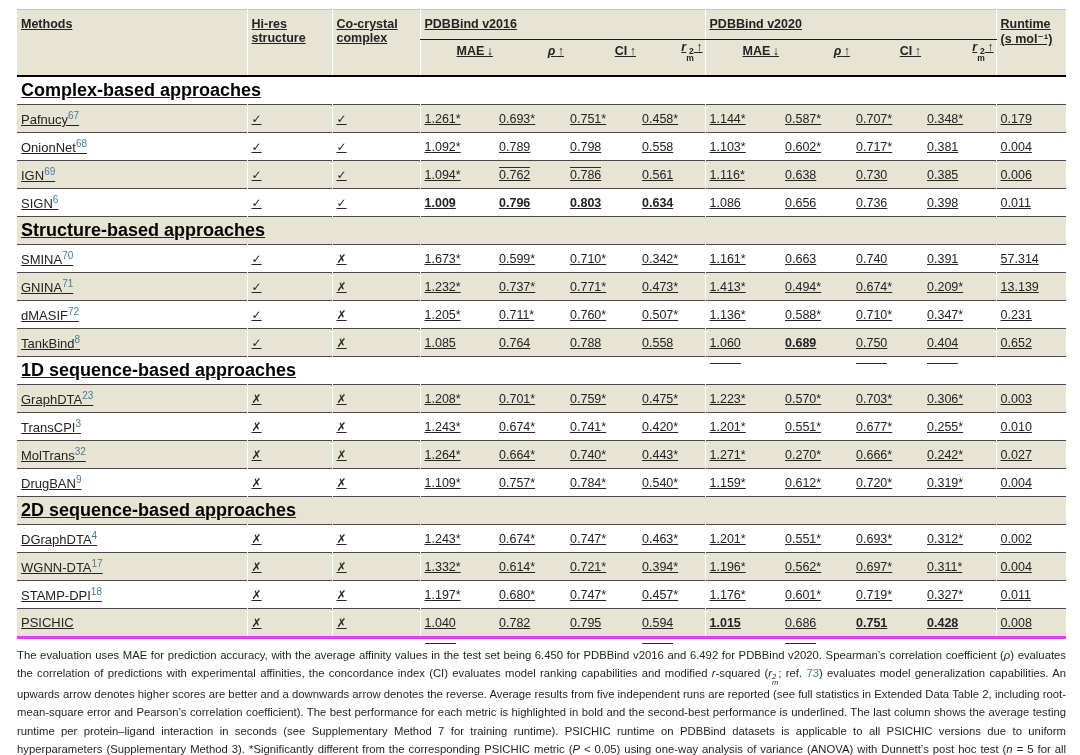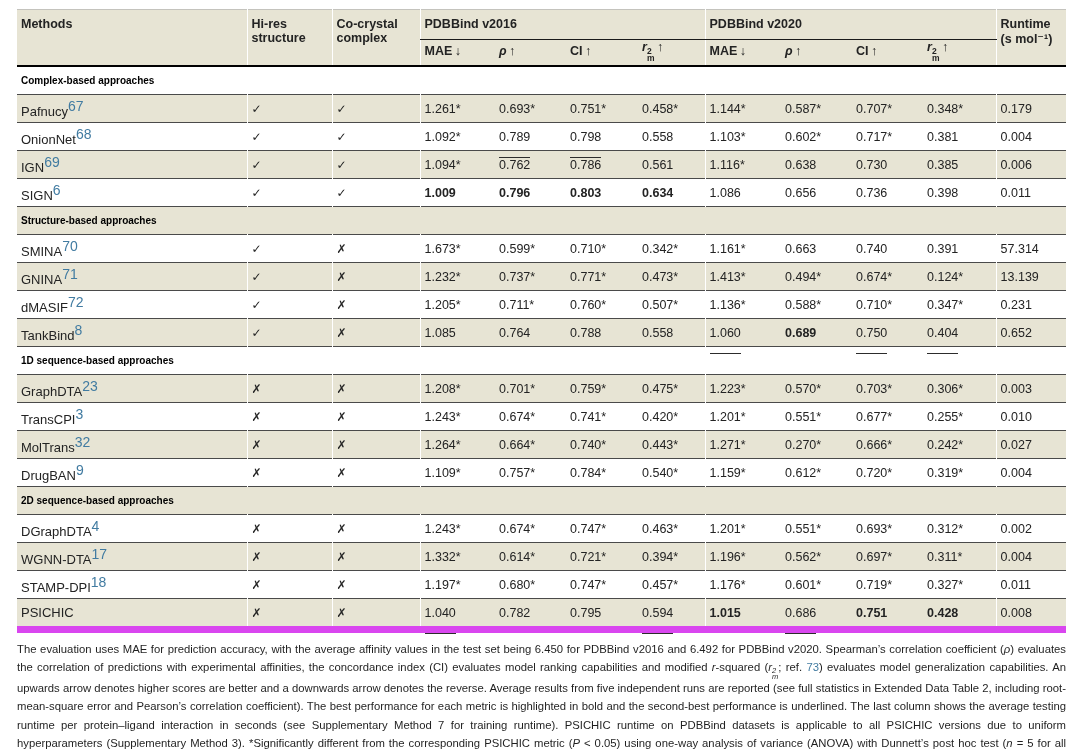--- a/index.html
+++ b/index.html
@@ -1,38 +1,38 @@
 <!DOCTYPE html>
 <html><head>
 <meta charset="utf-8">
 <style>
   html,body{margin:0;padding:0;background:#ffffff;}
   body{width:1080px;height:755px;font-family:"Liberation Sans","DejaVu Sans",sans-serif;color:#232323;}
   .page{position:relative;width:1080px;height:755px;overflow:hidden;background:#ffffff;}
 
   table.bench{border-collapse:collapse;table-layout:fixed;width:1049px;margin:9px 0 0 17px;
-    border-top:1px solid #c4c3bd;border-bottom:7px solid #d946ef;}
+    border-top:1px solid #c4c3bd;border-bottom:3px solid #d946ef;text-decoration:underline;}
 
   thead th{background:#e7e4d4;text-align:left;vertical-align:top;font-weight:700;
     font-size:12.5px;padding:7px 2px 2px 4px;}
   thead{border-bottom:2.5px solid #000;}
   tr.head-row{height:30px;}
   tr.sub-row{height:23px;}
   th.group{border-bottom:1.5px solid #1a1a1a;margin-top:22px;}
-  th.metric{vertical-align:middle;padding-top:0;padding-bottom:4px;background:#e7e4d4;}
+  th.metric{vertical-align:middle;padding-top:0;padding-bottom:14px;background:#e7e4d4;text-align:right;}
   th.runtime-h{line-height:15px;margin-left:48px;}
 
   tbody td{font-size:12.5px;height:27px;padding:0 2px 0 4px;vertical-align:middle;background:#ffffff;}
   tbody tr{border-top:1px solid #4a4a4a;}
   tr.stripe td{background:#e7e4d4;}
-  td.section{font-weight:700;font-size:10px;color:#000;}
+  td.section{font-weight:700;font-size:18px;color:#000;}
   td.method-cell{font-size:13px;}
   .gs{border-left:1px solid #ffffff;}
 
-  .ref{font-size:14px;vertical-align:5px;color:#417ba1;letter-spacing:0;}
+  .ref{font-size:10px;vertical-align:5px;color:#417ba1;letter-spacing:0;}
   .flag{font-size:12px;}
   .bold{font-weight:700;}
   .uline{border-bottom:1px solid #2c2c2c;padding-bottom:13px;}
 
   .rstack{display:inline-flex;flex-direction:column;vertical-align:-3px;line-height:6.5px;
     font-size:8.5px;font-weight:inherit;}
   .rvar{font-style:italic;}
 
   .footnote{margin:7px 14px 0 17px;width:1049px;font-size:11.3px;line-height:18.2px;
     text-align:justify;color:#1f1f1f;}
@@ -166,21 +166,21 @@
           <td class="method-cell"><span>GNINA</span><span class="ref">71</span></td>
           <td class="flag gs">✓</td>
           <td class="flag gs">✗</td>
           <td class="gs">1.232*</td>
           <td>0.737*</td>
           <td>0.771*</td>
           <td>0.473*</td>
           <td class="gs">1.413*</td>
           <td>0.494*</td>
           <td>0.674*</td>
-          <td>0.124*</td>
+          <td>0.209*</td>
           <td class="gs">13.139</td>
         </tr>
         <tr>
           <td class="method-cell"><span>dMASIF</span><span class="ref">72</span></td>
           <td class="flag gs">✓</td>
           <td class="flag gs">✗</td>
           <td class="gs">1.205*</td>
           <td>0.711*</td>
           <td>0.760*</td>
           <td>0.507*</td>

